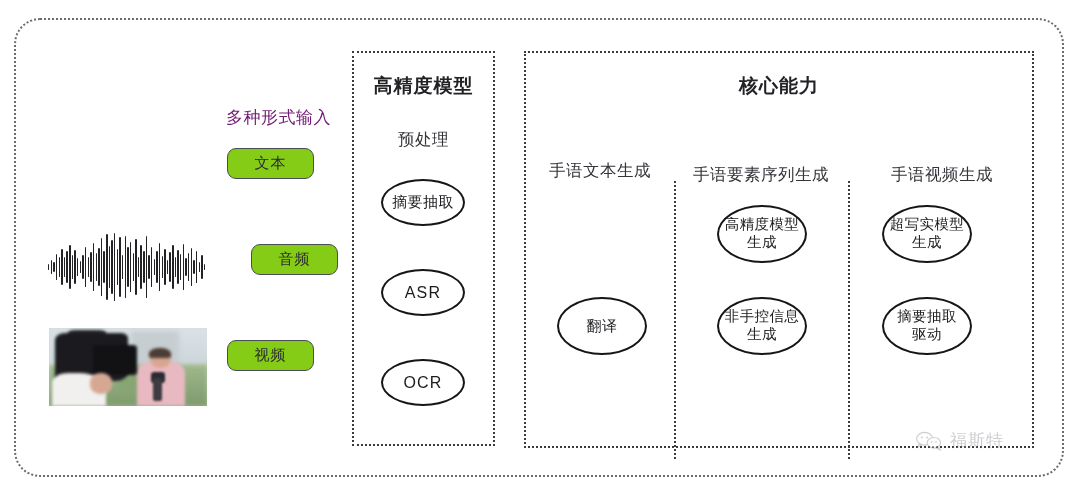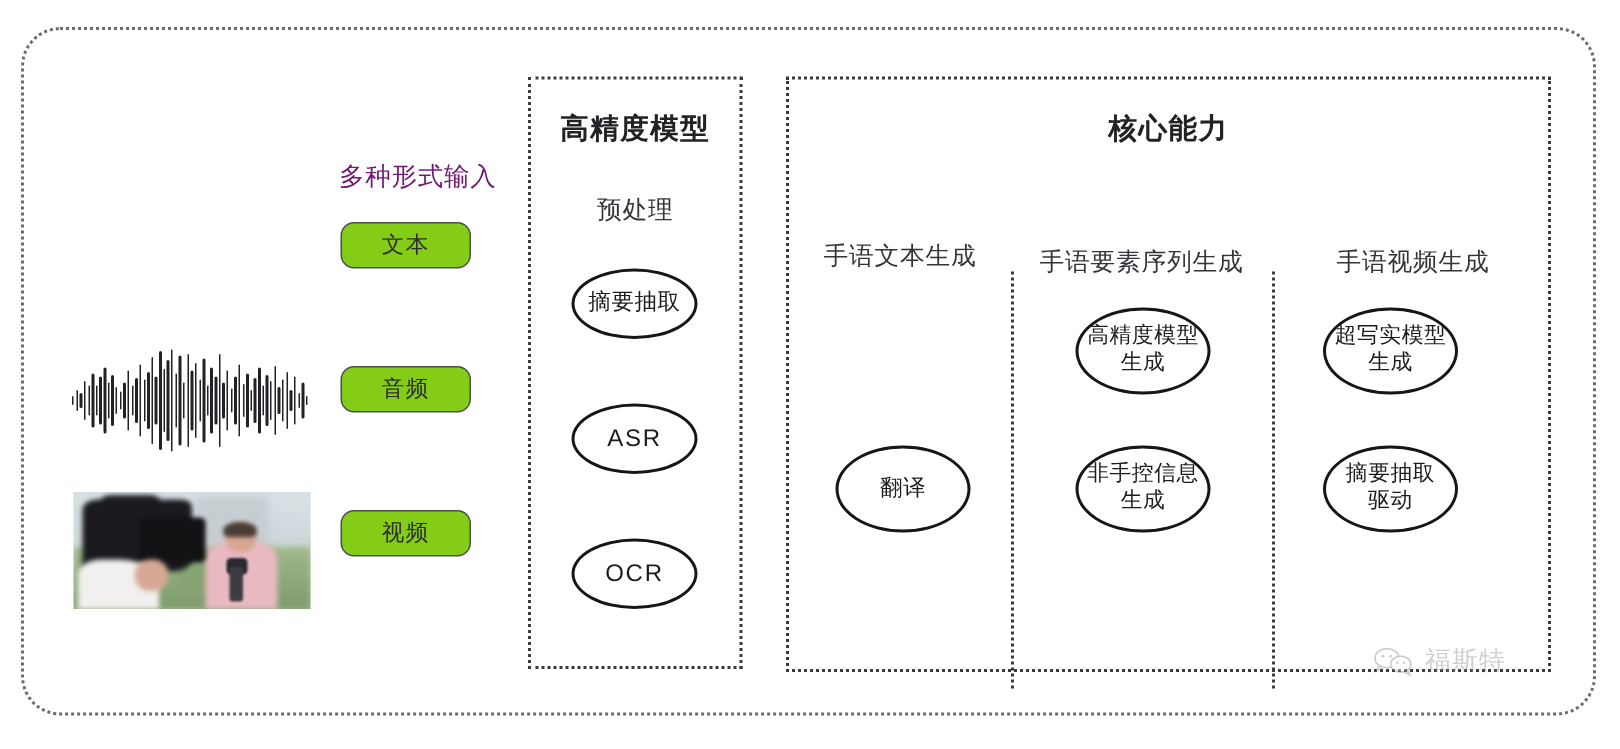--- a/index.html
+++ b/index.html
@@ -127,21 +127,21 @@
     background: #84cc16;
     display: flex;
     align-items: center;
     justify-content: center;
     font-size: 15px;
     color: #2c2c32;
     letter-spacing: 1px;
     text-align: right;
   }
   .chip-text  { top: 148px; }
-  .chip-audio { top: 244px; }
+  .chip-audio { top: 244px; margin-left: 24px; }
   .chip-video { top: 340px; }
 
   
   .waveform {
     position: absolute;
     left: 48px;
     top: 233px;
     width: 158px;
     height: 68px;
     display: flex;

